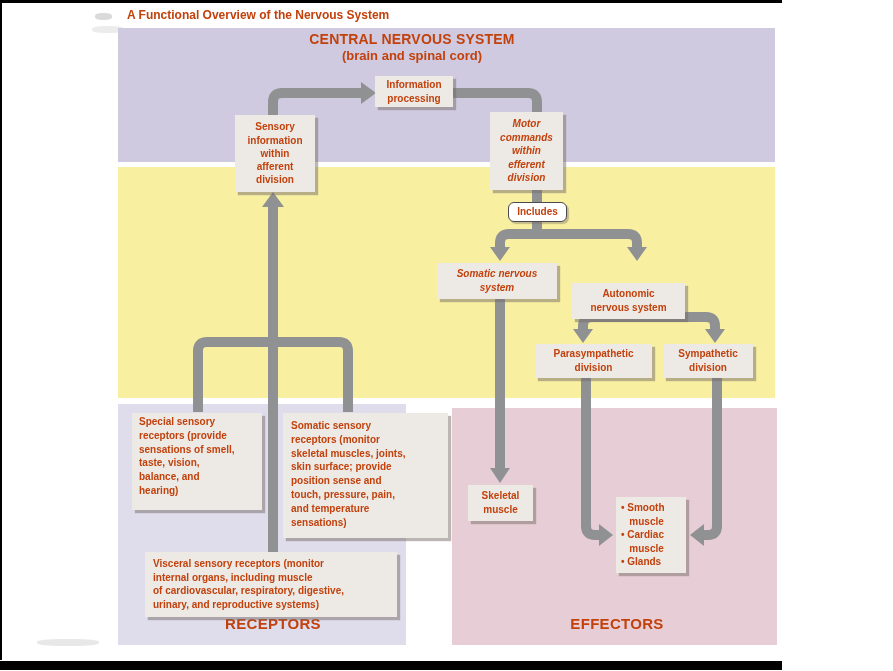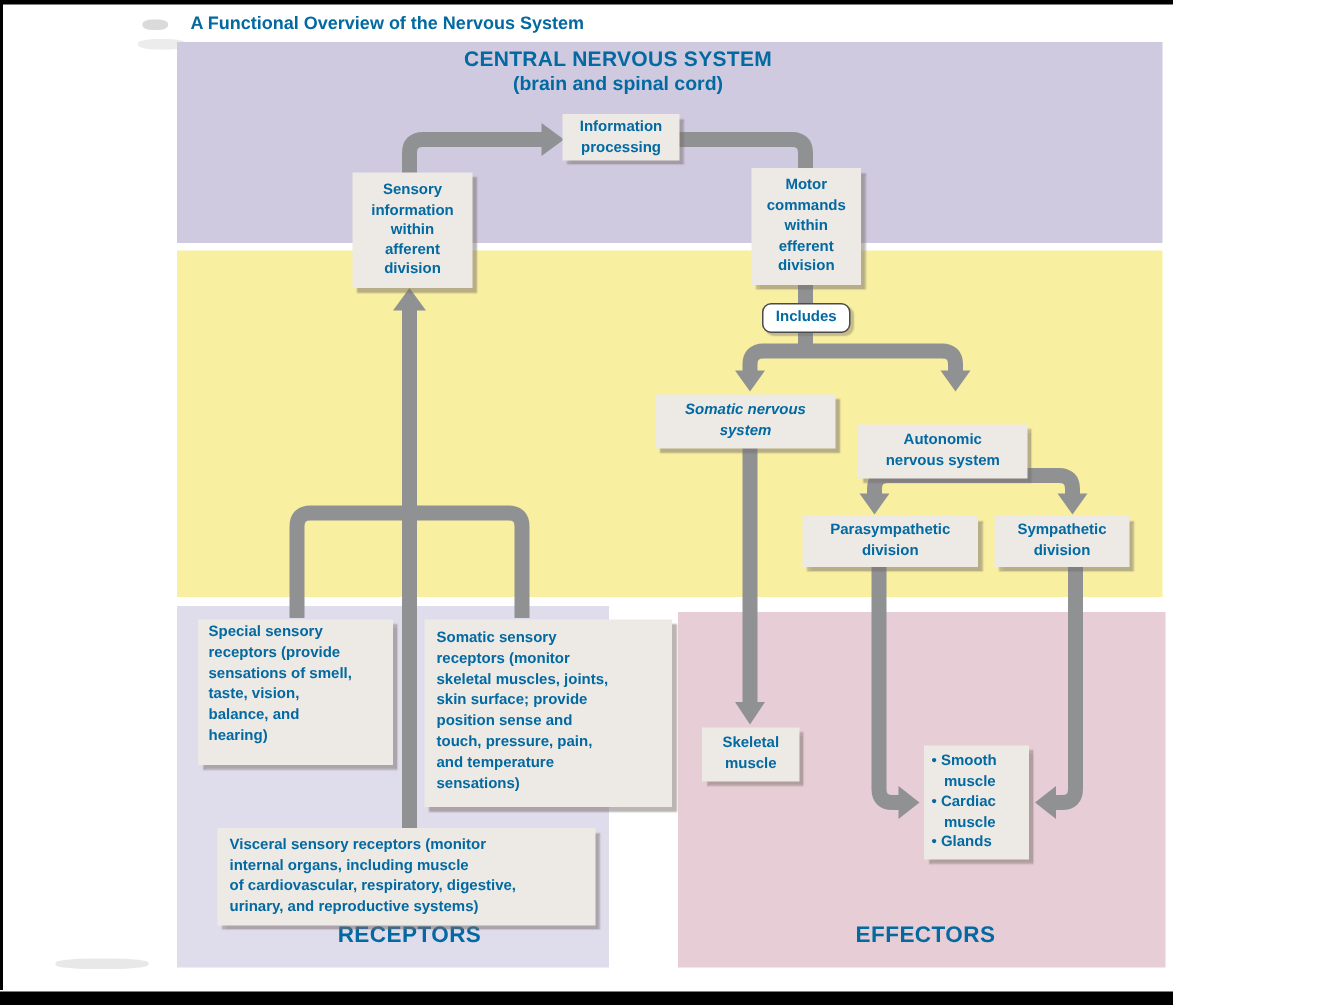--- a/index.html
+++ b/index.html
@@ -2,21 +2,21 @@
 <html><head>
 <meta charset="utf-8">
 <style>
   html,body{margin:0;padding:0;background:#ffffff;}
   #stage{
     position:relative;
     width:782px;height:671px;
     background:#ffffff;
     overflow:hidden;
     font-family:"Liberation Sans","DejaVu Sans",sans-serif;
-    color:#0369a1;
+    color:#c2410c;
   }
   
   .frame-top{position:absolute;left:0;top:0;width:890px;height:3px;background:#000;}
   .frame-left{position:absolute;left:0;top:0;width:2px;height:660px;background:#000;}
   .frame-bottom{position:absolute;left:0;top:661px;width:886px;height:9px;background:#000;}
   
   .region{position:absolute;}
   .region-cns{left:118px;top:28px;width:657px;height:134px;background:#cfcae0;}
   .region-pns{left:118px;top:167px;width:657px;height:231px;background:#f8efa0;}
   .region-receptors{left:118px;top:404px;width:288px;height:241px;background:#dfdcec;}
@@ -40,21 +40,21 @@
     position:absolute;z-index:3;
     background:#edeae6;
     box-shadow:3px 3px 1px rgba(120,110,105,0.5);
     font-weight:bold;font-size:10px;line-height:13.2px;
     display:flex;align-items:center;justify-content:center;
     text-align:center;white-space:pre;
   }
   .node.leftalign{display:block;text-align:left;justify-content:flex-start;}
   .n-info{left:375px;top:76px;width:78px;height:31px;}
   .n-sensory{left:235px;top:115px;width:80px;height:77px;}
-  .n-motor{left:501px;top:112px;width:73px;height:78px;line-height:13.5px;}
+  .n-motor{left:490px;top:112px;width:73px;height:78px;line-height:13.5px;font-style:italic;}
   .n-includes{left:508px;top:202px;width:57px;height:18px;background:#ffffff;border:1.5px solid #4a4a4a;border-radius:6px;box-shadow:2px 2px 1px rgba(120,110,105,0.4);}
   .n-somaticns{left:437px;top:263px;width:120px;height:36px;line-height:14px;font-style:italic;}
   .n-autonomicns{left:572px;top:263px;width:113px;height:36px;line-height:14px;margin-top:20px;}
   .n-para{left:535px;top:344px;width:117px;height:34px;line-height:14px;}
   .n-symp{left:663px;top:344px;width:90px;height:34px;line-height:14px;}
   .n-special{left:132px;top:413px;width:130px;height:97px;padding:2px 7px;box-sizing:border-box;line-height:13.8px;}
   .n-somsens{left:283px;top:413px;width:165px;height:125px;padding:6px 8px;box-sizing:border-box;line-height:13.8px;}
   .n-visceral{left:145px;top:552px;width:252px;height:65px;padding:5px 8px;box-sizing:border-box;line-height:13.5px;}
   .n-skeletal{left:468px;top:485px;width:65px;height:36px;line-height:14px;}
   .n-efftargets{left:616px;top:497px;width:70px;height:76px;padding:4px 5px;box-sizing:border-box;line-height:13.5px;}

